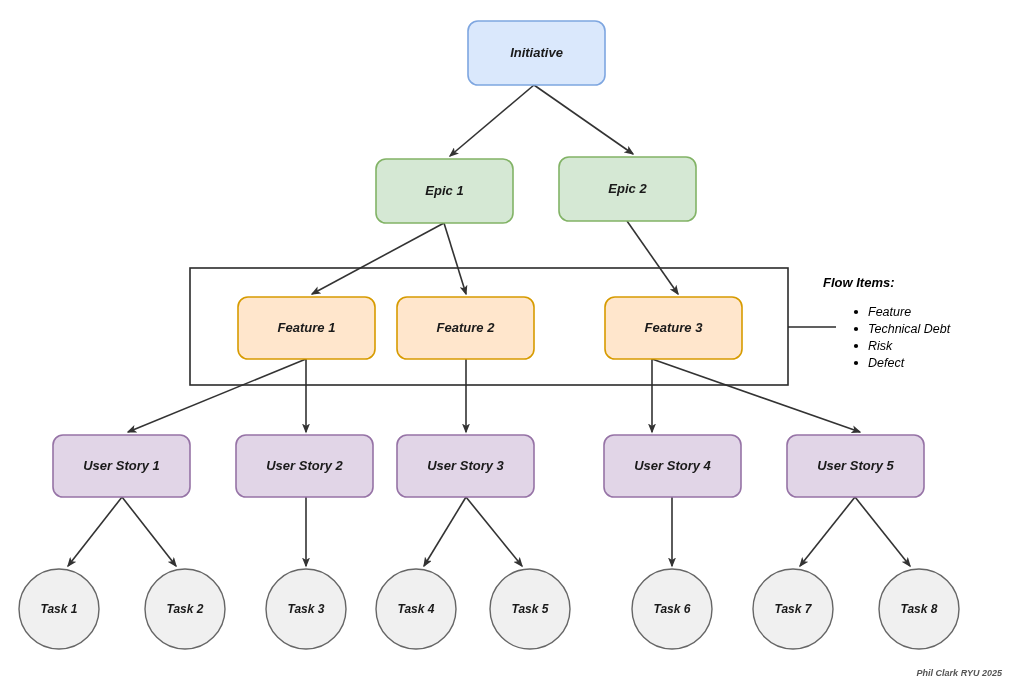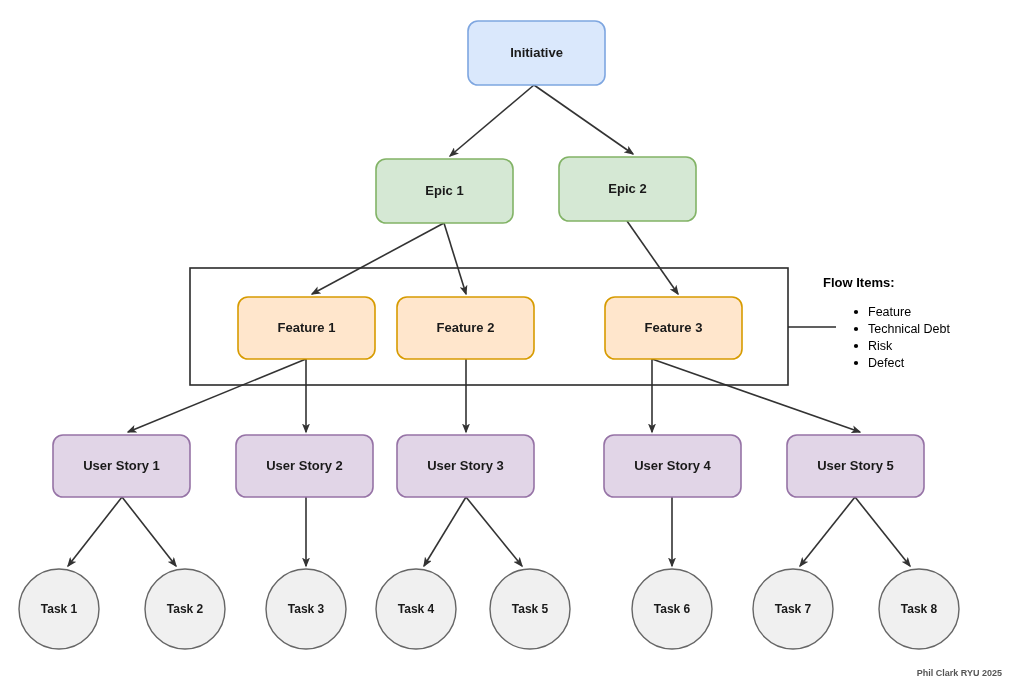--- a/index.html
+++ b/index.html
@@ -10,20 +10,21 @@
   body {
     width: 1024px;
     height: 689px;
     font-family: "Liberation Sans", sans-serif;
     overflow: hidden;
   }
   #diagram-root {
     position: relative;
     width: 1024px;
     height: 689px;
+    font-style: italic;
   }
   svg#diagram-svg {
     display: block;
     width: 1024px;
     height: 689px;
   }
   .node-label {
     font-family: "Liberation Sans", sans-serif;
     font-weight: bold;
     font-size: 13px;

